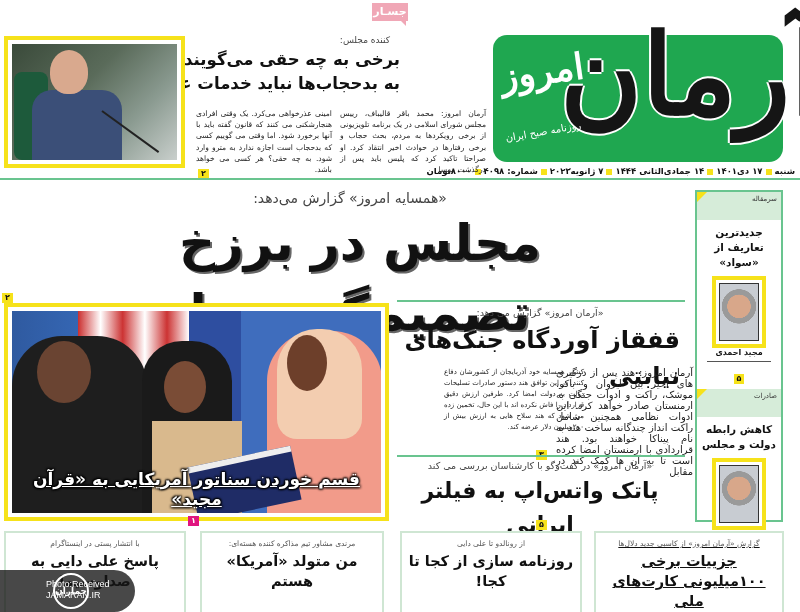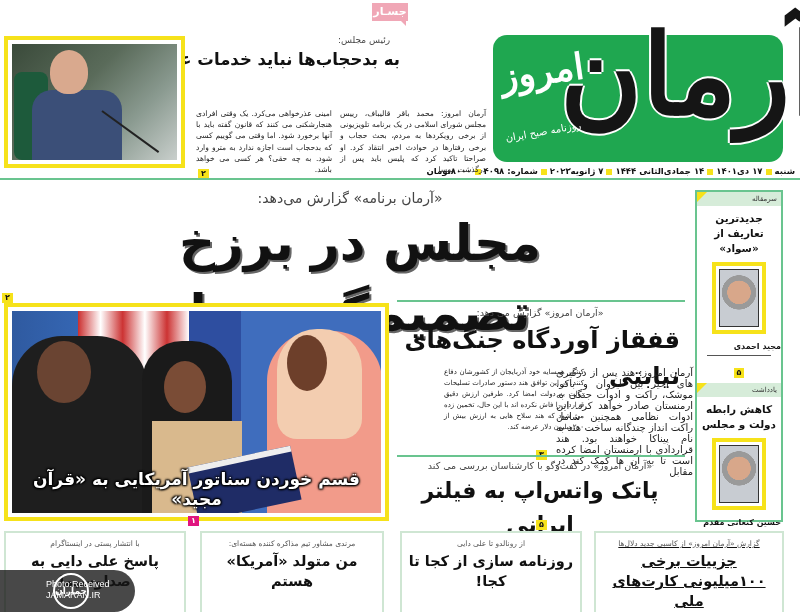--- a/index.html
+++ b/index.html
@@ -39,26 +39,26 @@
     #rule-top { left: 0; top: 178px; width: 800px; height: 2px; background: #69c48f; }
 
     
     #main-kicker { left: 200px; top: 190px; width: 300px; text-align: center; font-size: 14px; color: #444; }
     #main-headline { left: 40px; top: 208px; width: 640px; text-align: center; font-weight: bold; font-size: 50px; line-height: 70px; letter-spacing: -1px; color: #111;
       text-shadow: 2px 2px 0 #666; }
     #main-badge { left: 2px; top: 285px; }
 
     
     #sidebar { left: 695px; top: 190px; width: 88px; height: 332px; border: 2px solid #69c48f; background: #fff; }
-    .sb-label { height: 14px; background: #d6ecd9; font-size: 7px; text-align: right; padding-right: 4px; line-height: 14px; position: relative; color: #333; }
+    .sb-label { height: 28px; background: #d6ecd9; font-size: 7px; text-align: right; padding-right: 4px; line-height: 14px; position: relative; color: #333; }
     .sb-label::before { content: ""; position: absolute; left: 0; top: 0; border-top: 10px solid #f6e21a; border-right: 10px solid transparent; }
     .sb-title { font-weight: bold; font-size: 10.5px; line-height: 15px; text-align: center; margin-top: 5px; }
     .sb-photo { width: 54px; height: 72px; margin: 6px auto 0; border: 4px solid #f6e21a; padding: 3px; background: #fff; }
     .sb-photo div { width: 100%; height: 100%; background: radial-gradient(circle at 50% 40%, #d8a78a 0 30%, #9a9a9a 31% 44%, #c8ccd2 45% 100%); border: 1px solid #333; }
-    .sb-name { font-size: 8px; margin-top: 8px; font-weight: bold; }
+    .sb-name { font-size: 8px; text-align: center; margin-top: 0; font-weight: bold; }
     .sb-hr { width: 64px; height: 1px; background: #555; margin: 4px auto; }
     .sb-badge { text-align: center; margin: 3px 0 4px; }
 
     
     #mid-rule1 { left: 397px; top: 300px; width: 288px; height: 2px; background: #69c48f; }
     #mid1-kicker { left: 400px; top: 307px; width: 280px; text-align: center; font-size: 9.5px; color: #444; }
     #mid1-headline { left: 400px; top: 322px; width: 280px; font-weight: bold; font-size: 24px; line-height: 36px; }
     #mid1-col1 { left: 556px; top: 367px; width: 137px; font-size: 10px; line-height: 11px; }
     #mid1-col2 { left: 400px; top: 367px; width: 140px; font-size: 7px; line-height: 11px; margin-left: 44px; }
     #mid1-badge { left: 536px; top: 442px; }
@@ -74,21 +74,21 @@
     #main-photo .p1 { position: absolute; left: 0; top: 25px; width: 135px; height: 180px; background: #1e1e1e; border-radius: 50px 50px 0 0; }
     #main-photo .p1h { position: absolute; left: 25px; top: 30px; width: 54px; height: 62px; border-radius: 50%; background: #6a4432; }
     #main-photo .p2 { position: absolute; left: 130px; top: 30px; width: 90px; height: 175px; background: #1a1a1a; border-radius: 40px 40px 0 0; }
     #main-photo .p2h { position: absolute; left: 152px; top: 50px; width: 42px; height: 52px; border-radius: 50%; background: #7a4c36; }
     #main-photo .p2b { position: absolute; left: 140px; top: 110px; width: 90px; height: 95px; background: #d9b98d; }
     #main-photo .p3 { position: absolute; left: 255px; top: 20px; width: 115px; height: 190px; background: #f29b8a; border-radius: 50px 50px 0 0; }
     #main-photo .p3s { position: absolute; left: 265px; top: 18px; width: 85px; height: 110px; background: #f3cdb0; border-radius: 40px 40px 20px 20px; }
     #main-photo .p3h { position: absolute; left: 275px; top: 24px; width: 40px; height: 56px; border-radius: 50%; background: #6d3f2a; }
     #main-photo .book { position: absolute; left: 180px; top: 145px; width: 105px; height: 55px; background: #1f2c66; border-top: 6px solid #eee; transform: rotate(-12deg); }
     #main-photo-caption { position: absolute; left: 0; right: 0; top: 158px; text-align: center; color: #fff; font-weight: bold; font-size: 17px;
-      text-shadow: 1px 1px 2px #000, -1px -1px 2px #000, 1px -1px 2px #000, -1px 1px 2px #000; }
+      text-shadow: 1px 1px 2px #000, -1px -1px 2px #000, 1px -1px 2px #000, -1px 1px 2px #000; text-decoration: underline; }
     #photo-badge { left: 188px; top: 508px; }
 
     
     .bottom-box { top: 531px; height: 81px; border: 2px solid #cfe6d3; border-bottom: none; background: #fff; padding: 0 6px; }
     .bottom-box .bk { font-size: 7.5px; text-align: center; color: #555; margin-top: 6px; }
     .bottom-box .bh { font-weight: bold; font-size: 14.5px; line-height: 20px; text-align: center; margin-top: 3px; }
     #bb1 { left: 594px; width: 190px; text-decoration: underline; }
     #bb2 { left: 400px; width: 182px; }
     #bb3 { left: 200px; width: 184px; }
     #bb4 { left: 4px; width: 182px; }
@@ -104,41 +104,42 @@
 <div id="logo-box" class="abs"></div>
 <div id="logo-main" class="abs">آرمان</div>
 <div id="logo-sub" class="abs">امروز</div>
 <div id="logo-tag" class="abs">روزنامه صبح ایران</div>
 <div id="dateline" class="abs">
   <span>شنبه</span><span class="sep"></span><span>۱۷ دی۱۴۰۱</span><span class="sep"></span><span>۱۴ جمادی‌الثانی ۱۴۴۴</span><span class="sep"></span><span>۷ ژانویه۲۰۲۳</span><span class="sep"></span><span>شماره: ۴۰۹۸</span><span class="sep"></span><span>۸۰۰۰تومان</span>
 </div>
 
 <div id="pink-tag" class="abs">جسـار</div>
 
-<div id="top-kicker" class="abs">رئیس مجلس:</div>
+<div id="top-kicker" class="abs">کننده مجلس:</div>
 <div id="top-headline" class="abs">
+  <div>برخی به چه حقی می‌گویند</div>
   <div>به بدحجاب‌ها نباید خدمات عمومی داد؟</div>
 </div>
 <div id="top-col1" class="abs body-col">آرمان امروز: محمد باقر قالیباف، رییس مجلس شورای اسلامی در یک برنامه تلویزیونی از برخی رویکردها به مردم، بحث حجاب و برخی رفتارها در حوادث اخیر انتقاد کرد. او صراحتا تاکید کرد که پلیس باید پس از درگذشت مهسا</div>
 <div id="top-col2" class="abs body-col">امینی عذرخواهی می‌کرد. یک وقتی افرادی هنجارشکنی می کنند که قانون گفته باید با آنها برخورد شود. اما وقتی می گوییم کسی که بدحجاب است اجازه ندارد به مترو وارد شود. به چه حقی؟ هر کسی می خواهد باشد.</div>
 <div id="top-badge" class="abs"><span class="badge">۲</span></div>
 <div id="top-photo-frame" class="abs">
   <div id="top-photo">
     <div class="chair"></div>
     <div class="person">
       <div class="suit"></div>
       <div class="head"></div>
     </div>
     <div class="mic"></div>
   </div>
 </div>
 
 <div id="rule-top" class="abs"></div>
 
-<div id="main-kicker" class="abs">«آرمان برنامه» گزارش می‌دهد:</div>
+<div id="main-kicker" class="abs">«همسایه امروز» گزارش می‌دهد:</div>
 <div id="main-headline" class="abs">مجلس در برزخ تصمیم‌گیری‌ها</div>
 <div id="main-badge" class="abs"><span class="badge">۲</span></div>
 
 <div id="main-photo-frame" class="abs">
   <div id="main-photo">
     <div class="p1"></div>
     <div class="p1h"></div>
     <div class="p2"></div>
     <div class="p2b"></div>
     <div class="p2h"></div>
@@ -168,21 +169,21 @@
     <div class="sb-label">سرمقاله</div>
     <div class="sb-title">جدیدترین تعاریف از «سواد»</div>
     <div class="sb-photo">
         <div></div>
       </div>
     <div class="sb-name">مجید احمدی</div>
     <div class="sb-hr"></div>
     <div class="sb-badge"><span class="badge">۵</span></div>
   </div>
   <div class="sb-item">
-    <div class="sb-label">یادداشت</div>
+    <div class="sb-label">صادرات</div>
     <div class="sb-title">کاهش رابطه دولت و مجلس</div>
     <div class="sb-photo">
         <div></div>
       </div>
     <div class="sb-name">حسین کنعانی مقدم</div>
     <div class="sb-badge"><span class="badge">۲</span></div>
   </div>
 </div>
 
 <div id="bb1" class="abs bottom-box">

